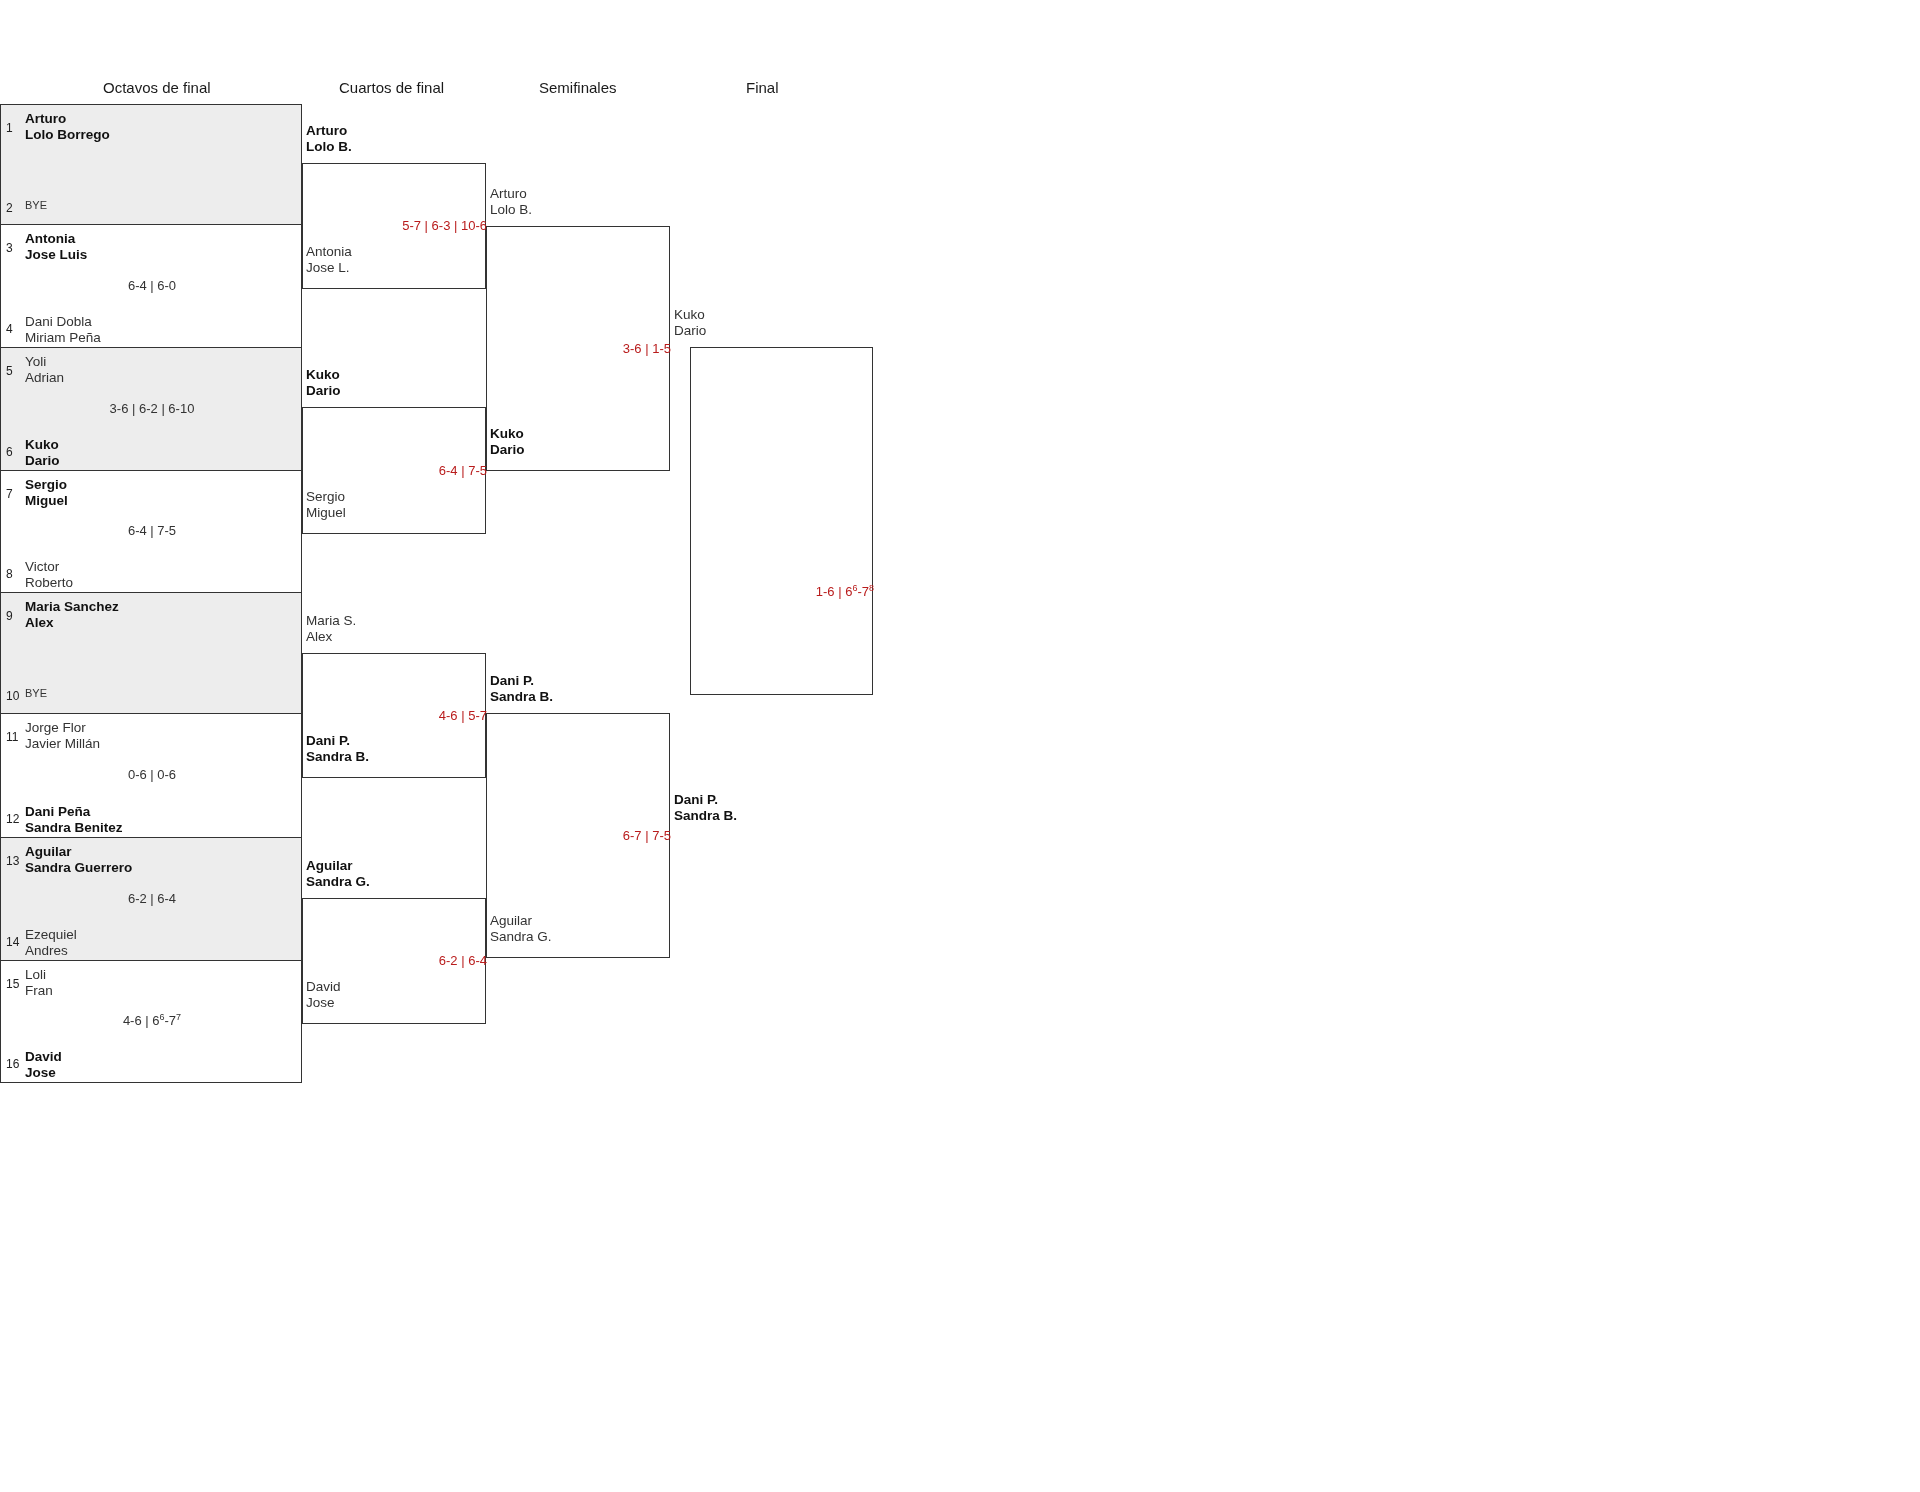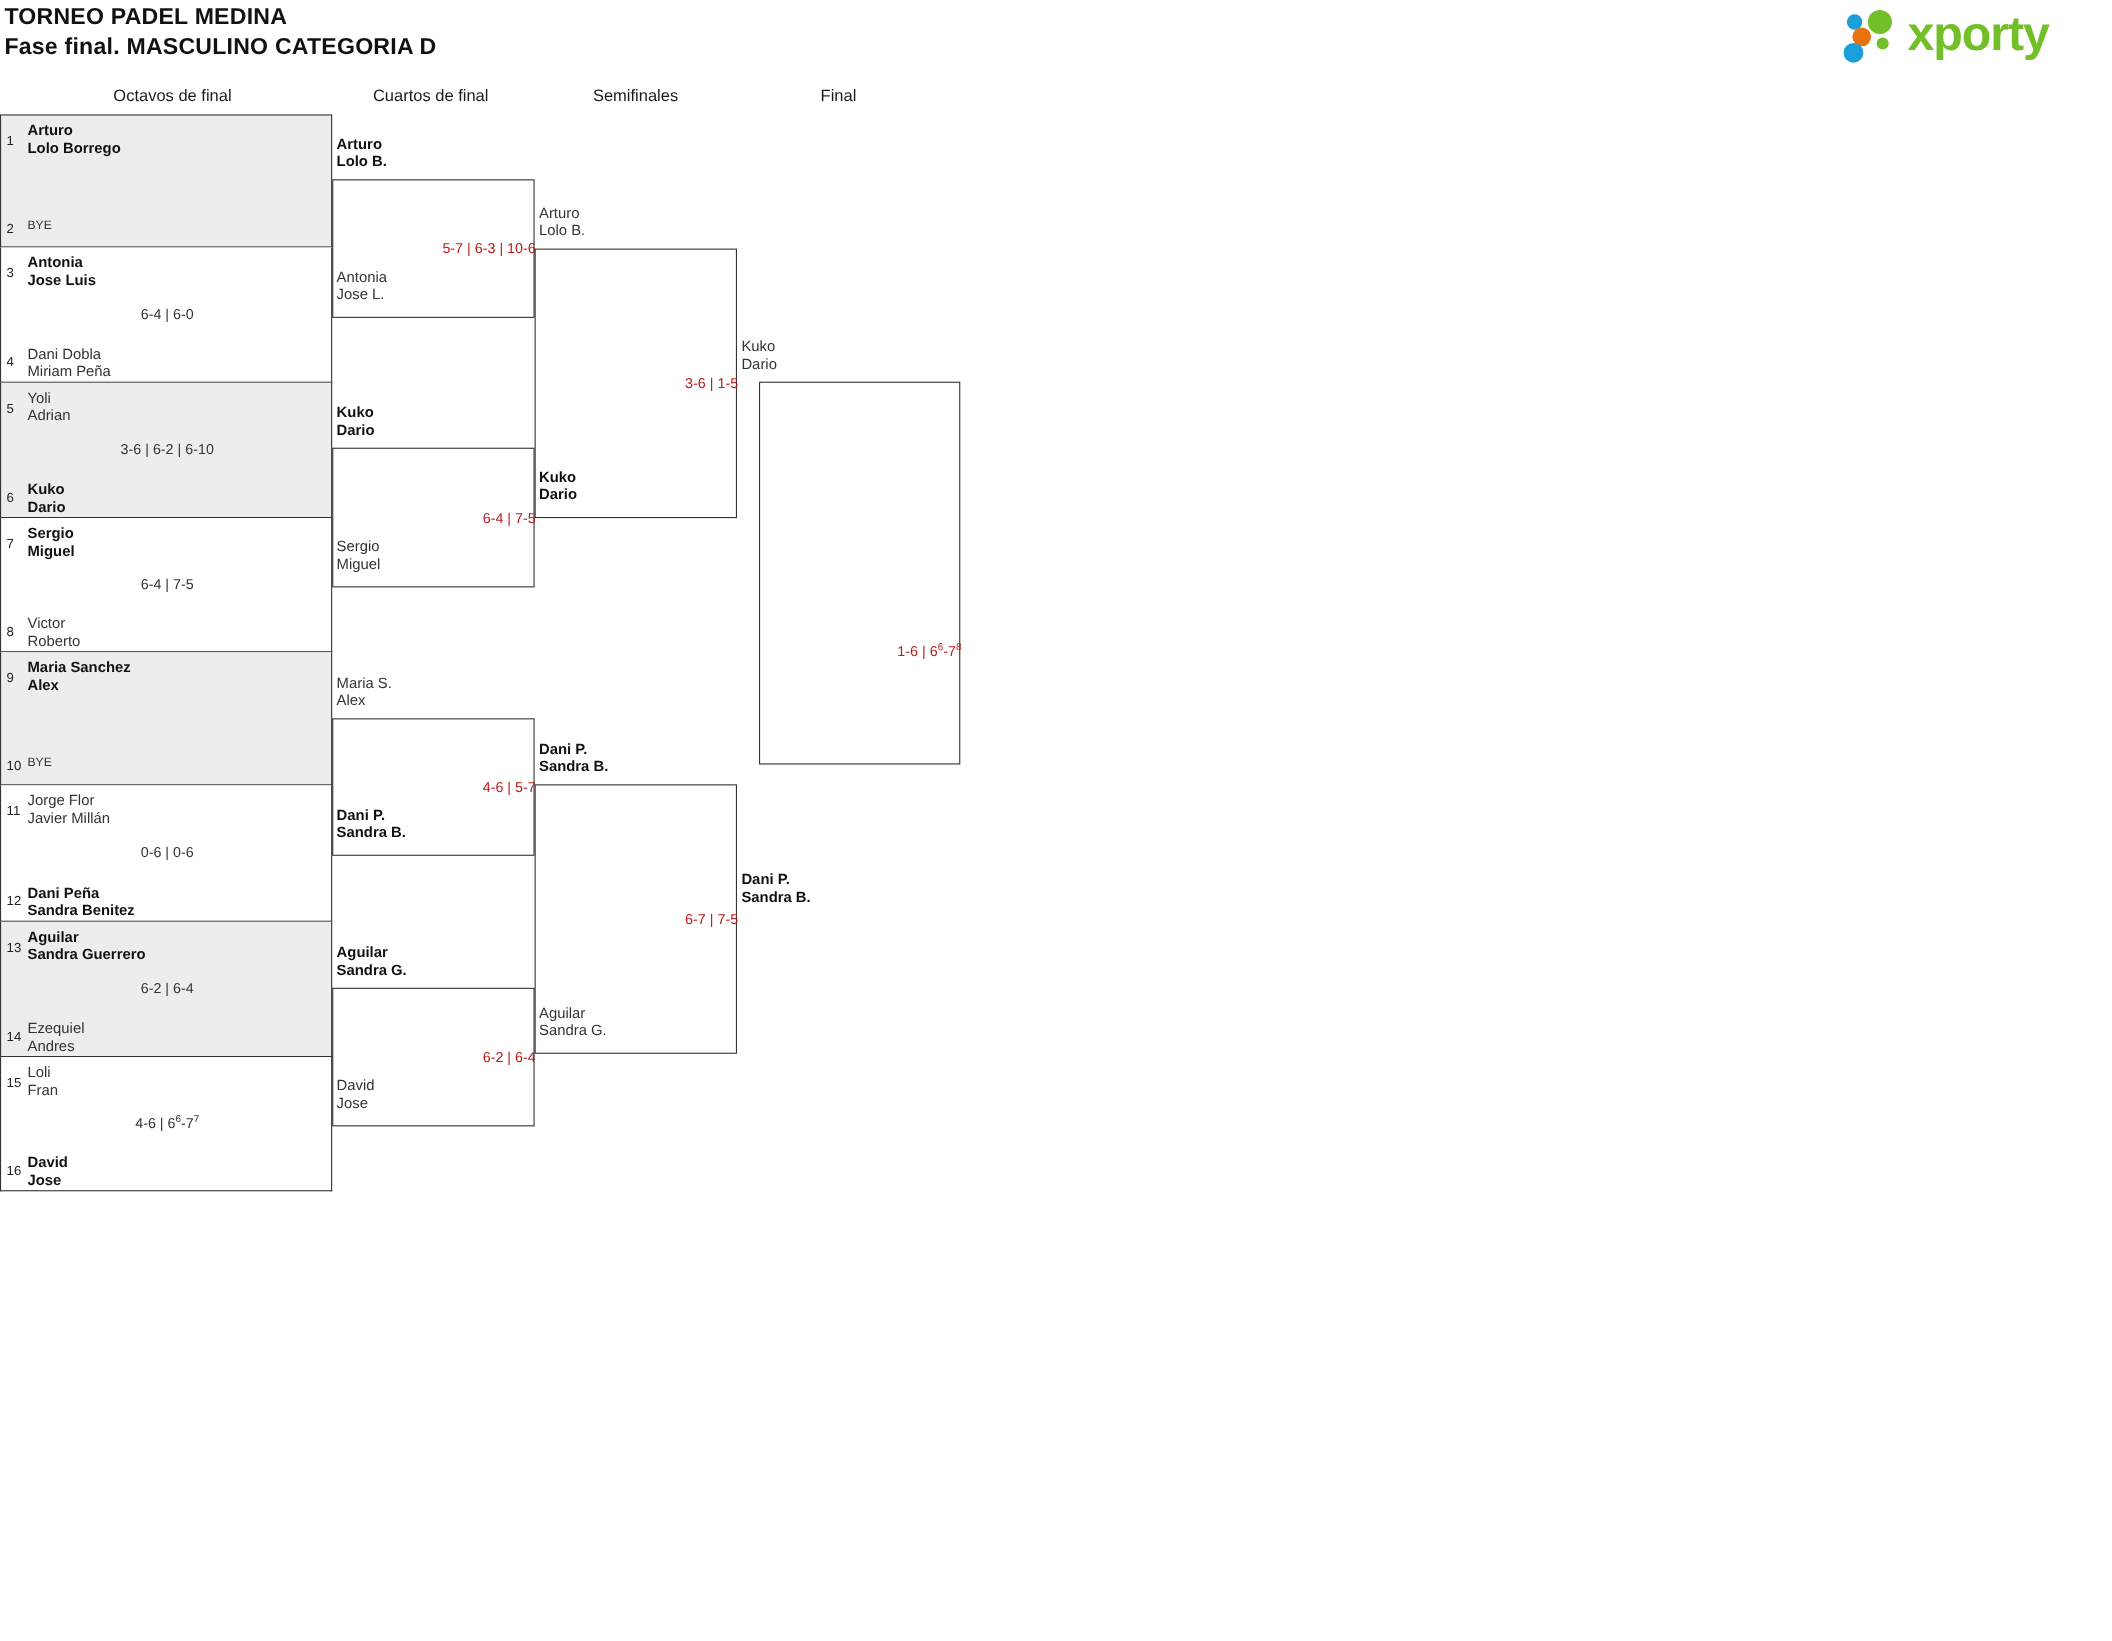--- a/index.html
+++ b/index.html
@@ -46,35 +46,21 @@
   .nm{position:absolute;font-size:13.5px;line-height:15.5px;color:#333;white-space:nowrap;}
   .nm.win{font-weight:bold;color:#111;}
 
   sup{font-size:9px;vertical-align:super;line-height:0;}
 </style>
 </head>
 <body>
 
 <div id="root">
 
-  <div class="title-block">
-    <div class="title-line">TORNEO PADEL MEDINA</div>
-    <div class="title-line">Fase final. MASCULINO CATEGORIA D</div>
-  </div>
 
-  <div class="logo">
-    <div class="logo-dots">
-      <span class="dot" style="left:3px;top:4px;width:14px;height:14px;background:#1b9fd8;"></span>
-      <span class="dot" style="left:22px;top:0px;width:22px;height:22px;background:#72bf2a;"></span>
-      <span class="dot" style="left:8px;top:16px;width:17px;height:17px;background:#e8730c;"></span>
-      <span class="dot" style="left:30px;top:25px;width:11px;height:11px;background:#72bf2a;"></span>
-      <span class="dot" style="left:0px;top:30px;width:18px;height:18px;background:#1b9fd8;"></span>
-    </div>
-    <div class="logo-word">xporty</div>
-  </div>
 
   <div class="round-head" style="left:103px;top:79px;">Octavos de final</div>
   <div class="round-head" style="left:339px;top:79px;">Cuartos de final</div>
   <div class="round-head" style="left:539px;top:79px;">Semifinales</div>
   <div class="round-head" style="left:746px;top:79px;">Final</div>
 
   <div id="octavos-layer">
       <div class="oct-block shaded first" style="top: 104px; height: 121px;">
         <span class="seed" style="top: 16px;">1</span>
         <div class="team win" style="top: 6px;">Arturo<br>Lolo Borrego</div>

